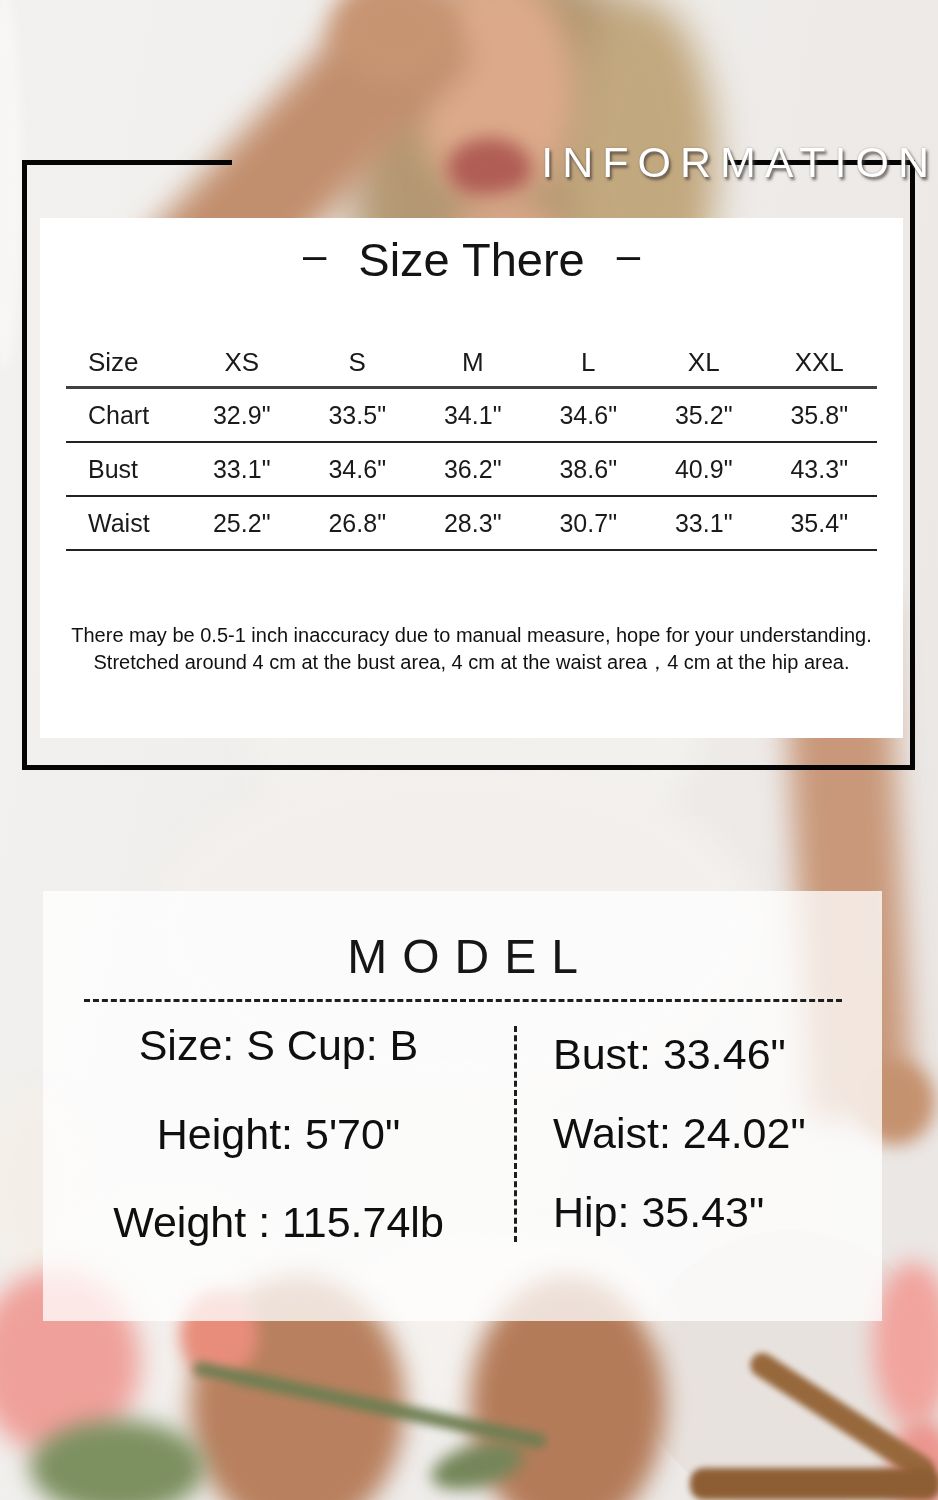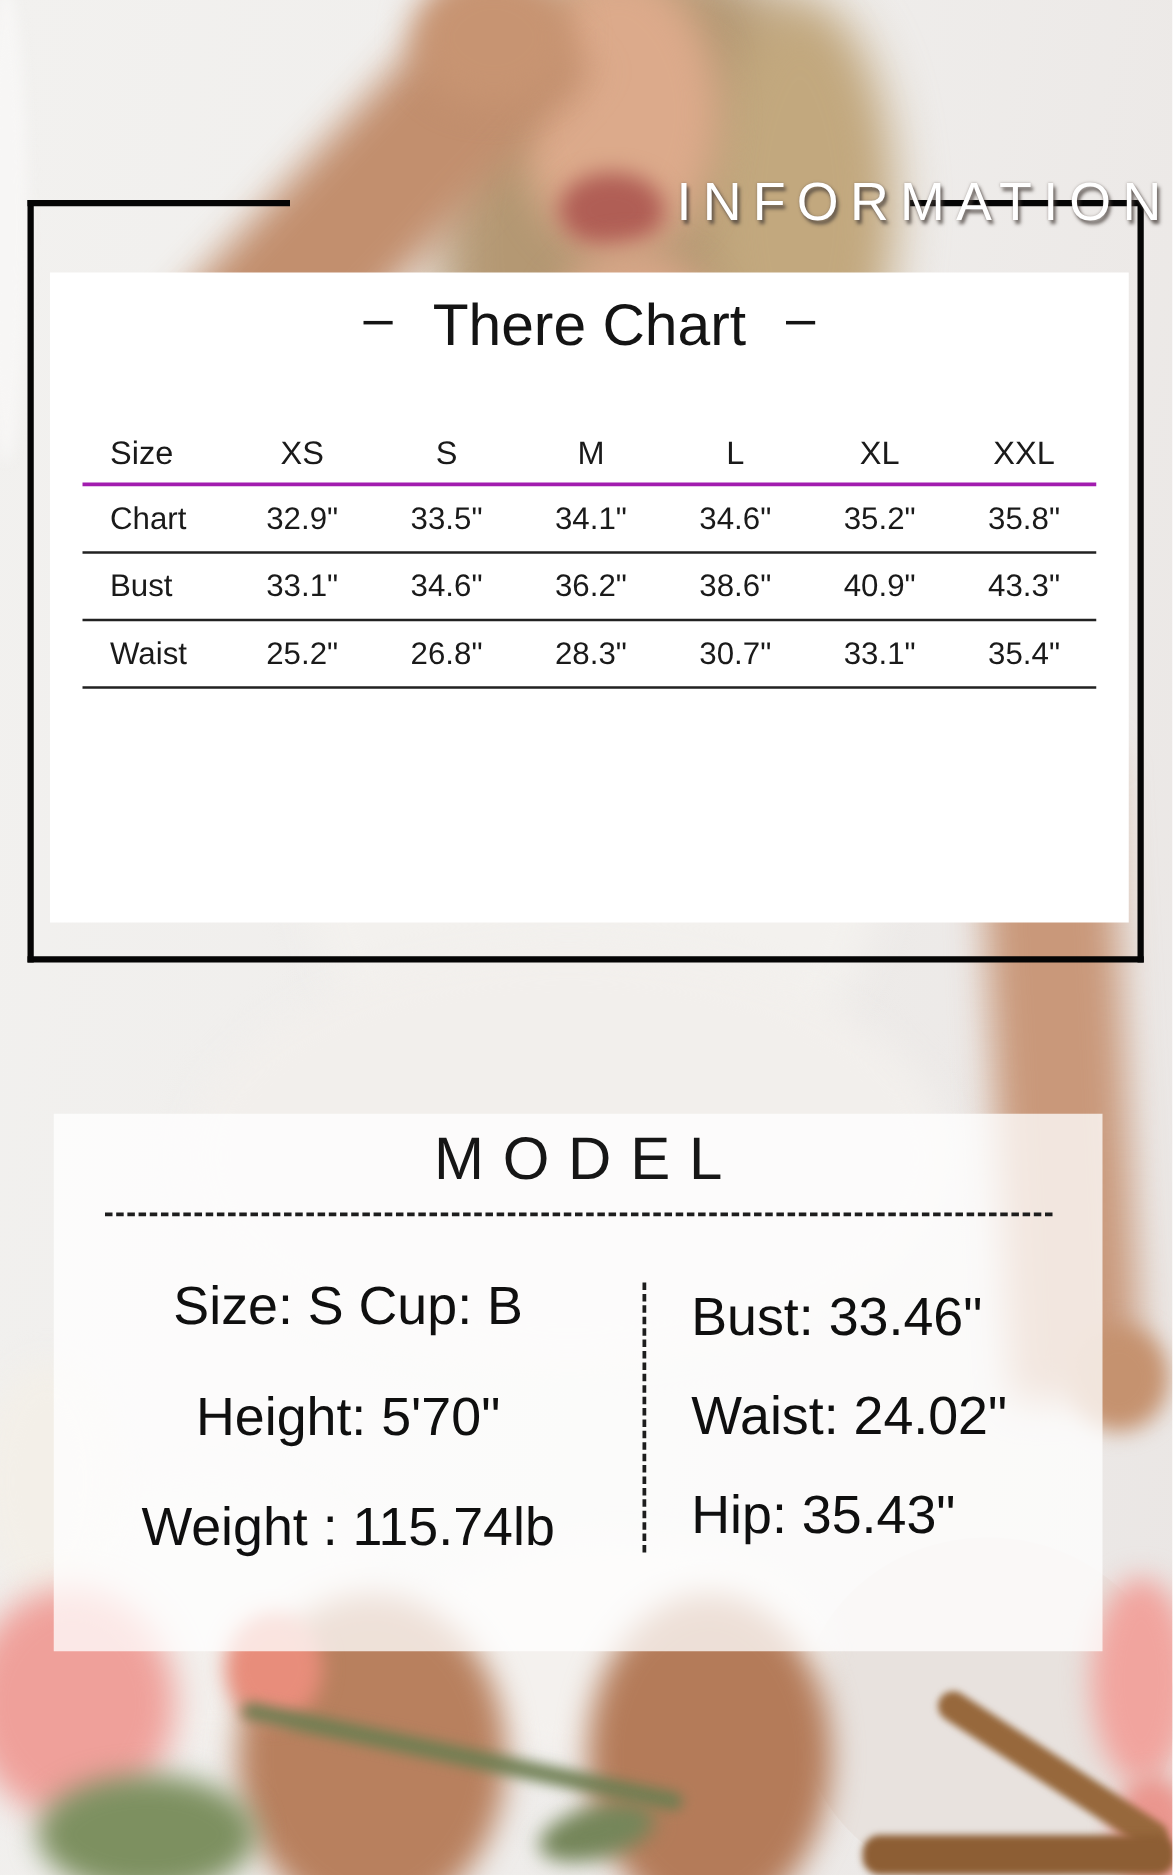--- a/index.html
+++ b/index.html
@@ -19,29 +19,29 @@
   .frame .seg{position:absolute;top:0;height:5px;background:#050505;}
   .seg-left{left:-5px;width:210px;}
   .seg-right{right:-5px;width:187px;}
 
   .white-panel{position:absolute;left:40px;top:218px;width:863px;height:520px;background:#ffffff;z-index:2;}
   .sc-head{position:absolute;top:14px;left:0;width:100%;display:flex;justify-content:center;align-items:center;gap:32px;}
   .sc-title{font-size:47px;color:#141414;}
   .sc-dash{font-size:42px;color:#141414;transform:translateY(-5px);}
   .sc-table{position:absolute;left:26px;top:120px;width:811px;}
   .sc-row{display:grid;grid-template-columns:118px repeat(6,1fr);align-items:center;}
-  .sc-row.header{height:48px;border-bottom:3px solid #a21caf;font-size:26px;}
+  .sc-row.header{height:48px;border-bottom:3px solid #404040;font-size:26px;}
   .sc-row.data{height:52px;border-bottom:2px solid #222222;font-size:25px;}
   .sc-label{padding-left:22px;text-align:left;}
   .sc-cell{text-align:center;}
   .sc-note{position:absolute;top:404px;left:0;width:100%;text-align:center;font-size:20px;line-height:27px;color:#111111;}
 
   .model-panel{position:absolute;left:43px;top:891px;width:839px;height:430px;
         background:rgba(255,255,255,0.76);z-index:2;}
-  .model-title{margin:9px 0 0 0;text-align:center;font-size:48px;font-weight:400;
+  .model-title{margin:38px 0 0 0;text-align:center;font-size:48px;font-weight:400;
         letter-spacing:15px;text-indent:15px;color:#161616;}
   .model-sep{width:758px;margin:15px auto 0;border-top:3px dashed #1d1d1d;height:0;}
   .model-grid{position:absolute;left:0;top:124px;width:100%;height:238px;display:flex;}
   .mg-left{width:471px;display:flex;flex-direction:column;gap:28px;}
   .mg-right{flex:1;display:flex;flex-direction:column;padding-left:36px;}
   .mg-row{height:79px;display:flex;align-items:center;font-size:43px;color:#0f0f0f;}
   .mg-left .mg-row{justify-content:center;}
   .mg-right .mg-row{justify-content:flex-start;}
   .mg-div{border-left:3px dashed #1d1d1d;height:216px;align-self:center;}
   .model-footer{position:absolute;bottom:16px;left:0;width:100%;text-align:center;font-size:28px;color:#101010;}
@@ -85,21 +85,21 @@
   <div class="info-title">INFORMATION</div>
 
   <div class="frame">
     <div class="seg seg-left"></div>
     <div class="seg seg-right"></div>
   </div>
 
   <div class="white-panel">
     <div class="sc-head">
       <span class="sc-dash">–</span>
-      <span class="sc-title">There Chart</span>
+      <span class="sc-title">Size There</span>
       <span class="sc-dash">–</span>
     </div>
 
     <div class="sc-table">
       <div class="sc-row header">
         <div class="sc-label">Size</div>
         <div class="sc-cell">XS</div>
         <div class="sc-cell">S</div>
         <div class="sc-cell">M</div>
         <div class="sc-cell">L</div>
@@ -128,20 +128,24 @@
         <div class="sc-label">Waist</div>
         <div class="sc-cell">25.2"</div>
         <div class="sc-cell">26.8"</div>
         <div class="sc-cell">28.3"</div>
         <div class="sc-cell">30.7"</div>
         <div class="sc-cell">33.1"</div>
         <div class="sc-cell">35.4"</div>
       </div>
     </div>
 
+    <div class="sc-note">
+      <div>There may be 0.5-1 inch inaccuracy due to manual measure, hope for your understanding.</div>
+      <div>Stretched around 4 cm at the bust area, 4 cm at the waist area，4 cm at the hip area.</div>
+    </div>
   </div>
 
   <div class="model-panel">
     <div class="model-title">MODEL</div>
     <div class="model-sep"></div>
 
     <div class="model-grid">
       <div class="mg-left">
         <div class="mg-row">Size: S Cup: B</div>
         <div class="mg-row">Height: 5'70"</div>

